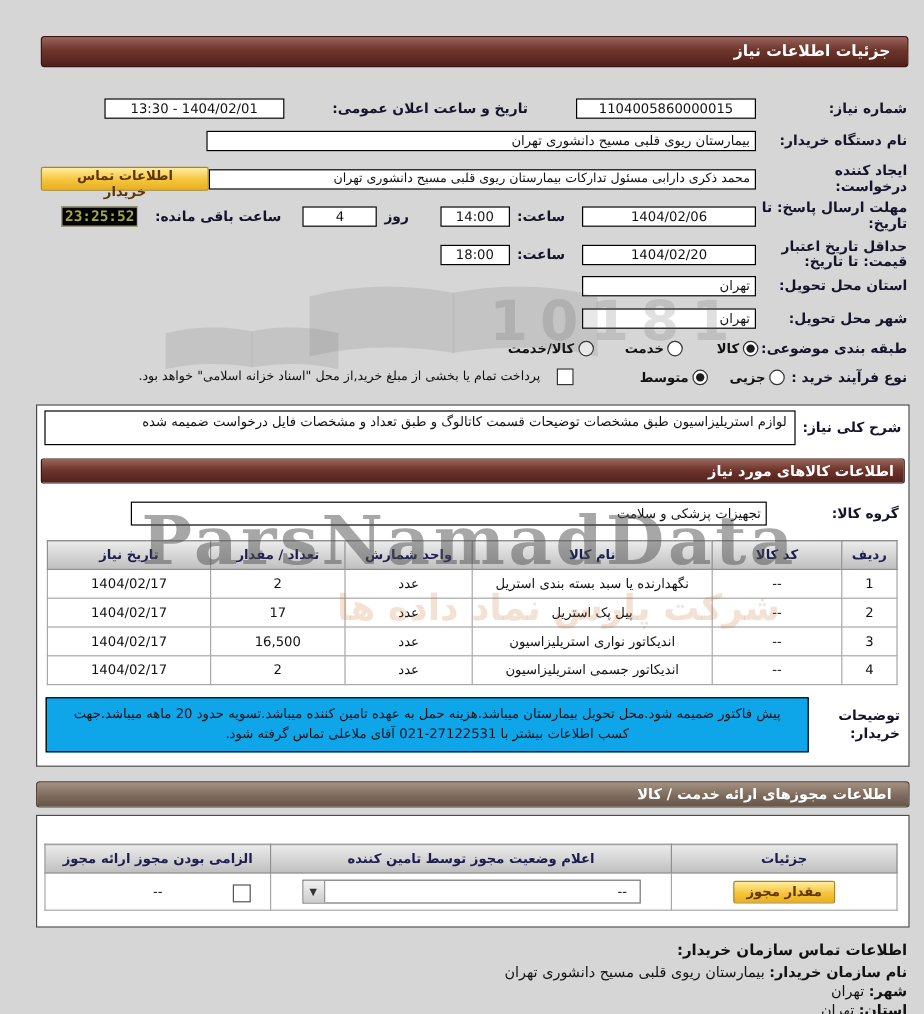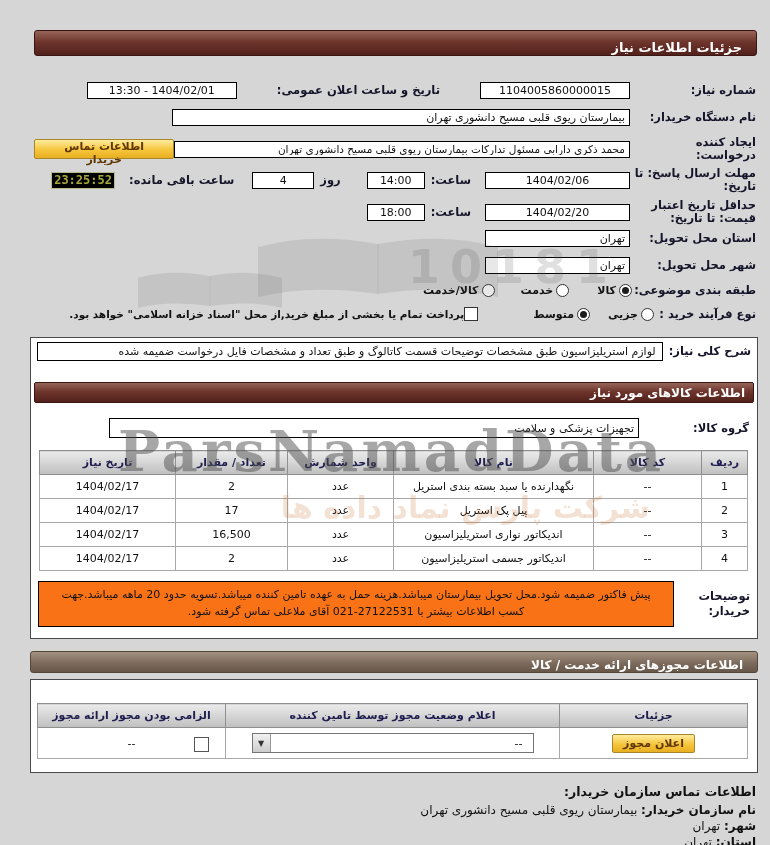--- a/index.html
+++ b/index.html
@@ -1,74 +1,74 @@
 <!DOCTYPE html>
 <html lang="fa"><head>
 <meta charset="utf-8">
 <style>
   html,body{margin:0;padding:0;overflow:hidden;}
   body{width:770px;height:845px;background:#d6d6d6;font-family:"DejaVu Sans",sans-serif;}
   .page{position:relative;width:770px;height:845px;overflow:hidden;direction:rtl;background:#d6d6d6;}
 
   .bar{position:absolute;height:26px;background:linear-gradient(180deg,#97655b 0%,#6e352c 45%,#51211b 100%);
        border:1px solid #3a1511;border-radius:3px;color:#fff;font-weight:bold;font-size:13px;
-       display:flex;align-items:flex-end;padding:0 14px;box-sizing:border-box;}
+       display:flex;align-items:center;padding:0 14px;box-sizing:border-box;}
   .title-bar{left:34px;right:13px;top:30px;}
 
   .frow{position:absolute;right:14px;left:14px;display:flex;align-items:center;}
   .lb{font-weight:bold;font-size:11.5px;color:#14142a;line-height:13px;}
   .w122{width:122px;flex:none;text-align:right;}
   .inp{border:1px solid #000;background:#fff;height:17px;font-family:"DejaVu Sans",sans-serif;
        font-size:11px;padding:0 4px;box-sizing:border-box;color:#111;}
   .ctr{text-align:center;} .ltr{direction:ltr;}
   .w150{width:150px;} .w145{width:145px;} .w58{width:58px;} .w62{width:62px;} .w458{width:458px;}
   .mr2{margin-right:2px;} .mr4{margin-right:4px;} .mr6{margin-right:6px;}
   .mr14{margin-right:14px;} .mr18{margin-right:18px;} .mr26{margin-right:26px;} .mr28{margin-right:28px;}
   .mr40{margin-right:40px;} .mr55{margin-right:55px;}
 
   .radio{width:11px;height:11px;border:1px solid #333;border-radius:50%;background:#fff;
          display:inline-block;position:relative;flex:none;}
   .radio.checked::after{content:'';position:absolute;top:2px;left:2px;right:2px;bottom:2px;
          border-radius:50%;background:#1c1c1c;}
   .rlbl{font-size:11px;color:#111;margin-right:3px;font-weight:bold;}
   .chk{width:12px;height:12px;border:1px solid #333;background:#fff;display:inline-block;flex:none;}
-  .small-note{font-size:10.5px;color:#111;margin-right:0;white-space:nowrap;font-weight:bold;}
+  .small-note{font-size:10.5px;color:#111;margin-right:14px;white-space:nowrap;}
 
   .btn-gold{background:linear-gradient(180deg,#ffec9e,#f5c53c 55%,#e9af22);border:1px solid #a8862a;
         border-radius:2px;color:#5f3500;font-weight:bold;font-size:11px;height:20px;padding:0 10px;
         font-family:"DejaVu Sans",sans-serif;cursor:pointer;}
   .btn-contact{margin-right:auto;margin-left:20px;}
   .timer{width:64px;height:17px;background:#000000;border:1px solid #b8b88a;color:#a8a83a;font-weight:bold;
         font-size:12px;text-align:center;font-family:"DejaVu Sans Mono",monospace;direction:ltr;
         box-sizing:border-box;flex:none;}
 
   .panel{position:absolute;background:#fff;border:1px solid #4a4a4a;box-sizing:border-box;}
   .panel-need{left:30px;right:12px;top:337px;height:302px;}
   .panel-permit{left:30px;right:12px;top:679px;height:94px;}
 
   .desc-row{position:absolute;top:4px;right:6px;left:6px;display:flex;align-items:center;}
-  .desc-box{flex:1;margin-right:6px;border:1px solid #000;height:19px;font-size:11px;padding:2px 6px;
+  .desc-box{flex:1;margin-right:6px;border:1px solid #000;height:29px;font-size:11px;padding:2px 6px;
         background:#fff;white-space:nowrap;overflow:hidden;box-sizing:border-box;color:#111;}
   .items-bar{position:absolute;top:44px;right:3px;left:3px;height:21px;font-size:12px;
         background:linear-gradient(180deg,#97655b 0%,#6e352c 45%,#51211b 100%);border:1px solid #3a1511;
         border-radius:2px;color:#fff;font-weight:bold;display:flex;align-items:center;padding:0 8px;box-sizing:border-box;}
   .group-row{position:absolute;top:80px;right:8px;left:8px;display:flex;align-items:center;}
   .group-input{flex:1;margin-right:54px;margin-left:70px;height:20px;}
 
   table.tbl{border-collapse:collapse;background:#fff;}
   .tbl th{background:linear-gradient(180deg,#ebebeb,#bfbfbf);border:1px solid #8f8f8f;font-size:11px;
         color:#1d1d4f;padding:5px 2px;font-weight:bold;}
   .tbl td{border:1px solid #a8a8a8;font-size:11px;color:#111;padding:3px 4px;text-align:center;height:17px;}
   .items-table{position:absolute;top:112px;right:9px;}
   .td-name{text-align:right;padding-right:7px;}
 
   .notes-row{position:absolute;top:243px;right:7px;left:7px;display:flex;align-items:center;}
   .notes-label{width:70px;flex:none;font-weight:bold;font-size:11.5px;color:#14142a;line-height:15px;text-align:right;}
   .notes-box{flex:1;margin-right:6px;border:1px solid #000;min-height:46px;font-size:11px;line-height:17px;
-        text-align:center;padding:4px 10px;background:#f97316;box-sizing:border-box;color:#111;}
+        text-align:center;padding:4px 10px;background:#0ea5e9;box-sizing:border-box;color:#111;}
 
   .permit-bar{left:30px;right:12px;top:651px;height:22px;font-size:12px;
         background:linear-gradient(180deg,#a49181 0%,#7d6b5d 55%,#675749 100%);border:1px solid #544639;}
   .permit-table{position:absolute;top:23px;right:9px;border-collapse:collapse;}
   .permit-table td{height:24px;position:relative;}
   .sel{width:282px;height:20px;border:1px solid #747474;background:#fff;display:flex;align-items:center;
         margin:0 auto;box-sizing:border-box;}
   .sel-val{flex:1;text-align:right;padding-right:10px;font-size:11px;color:#111;}
   .sel-arrow{width:17px;height:18px;background:linear-gradient(180deg,#f2f2f2,#cccccc);border-right:1px solid #999;
         display:flex;align-items:center;justify-content:center;font-size:8px;color:#333;flex:none;}
@@ -255,21 +255,21 @@
       <thead>
         <tr>
           <th>جزئیات</th>
           <th>اعلام وضعیت مجوز توسط تامین کننده</th>
           <th>الزامی بودن مجوز ارائه مجوز</th>
         </tr>
       </thead>
       <tbody>
         <tr>
           <td>
-            <button class="btn-gold" style="height:19px;">اعلان مجوز</button>
+            <button class="btn-gold" style="height:19px;">مقدار مجوز</button>
           </td>
           <td>
             <div class="sel">
               <span class="sel-val">--</span>
               <span class="sel-arrow">▼</span>
             </div>
           </td>
           <td>
             <span>--</span>
             <span class="permit-check"></span>

